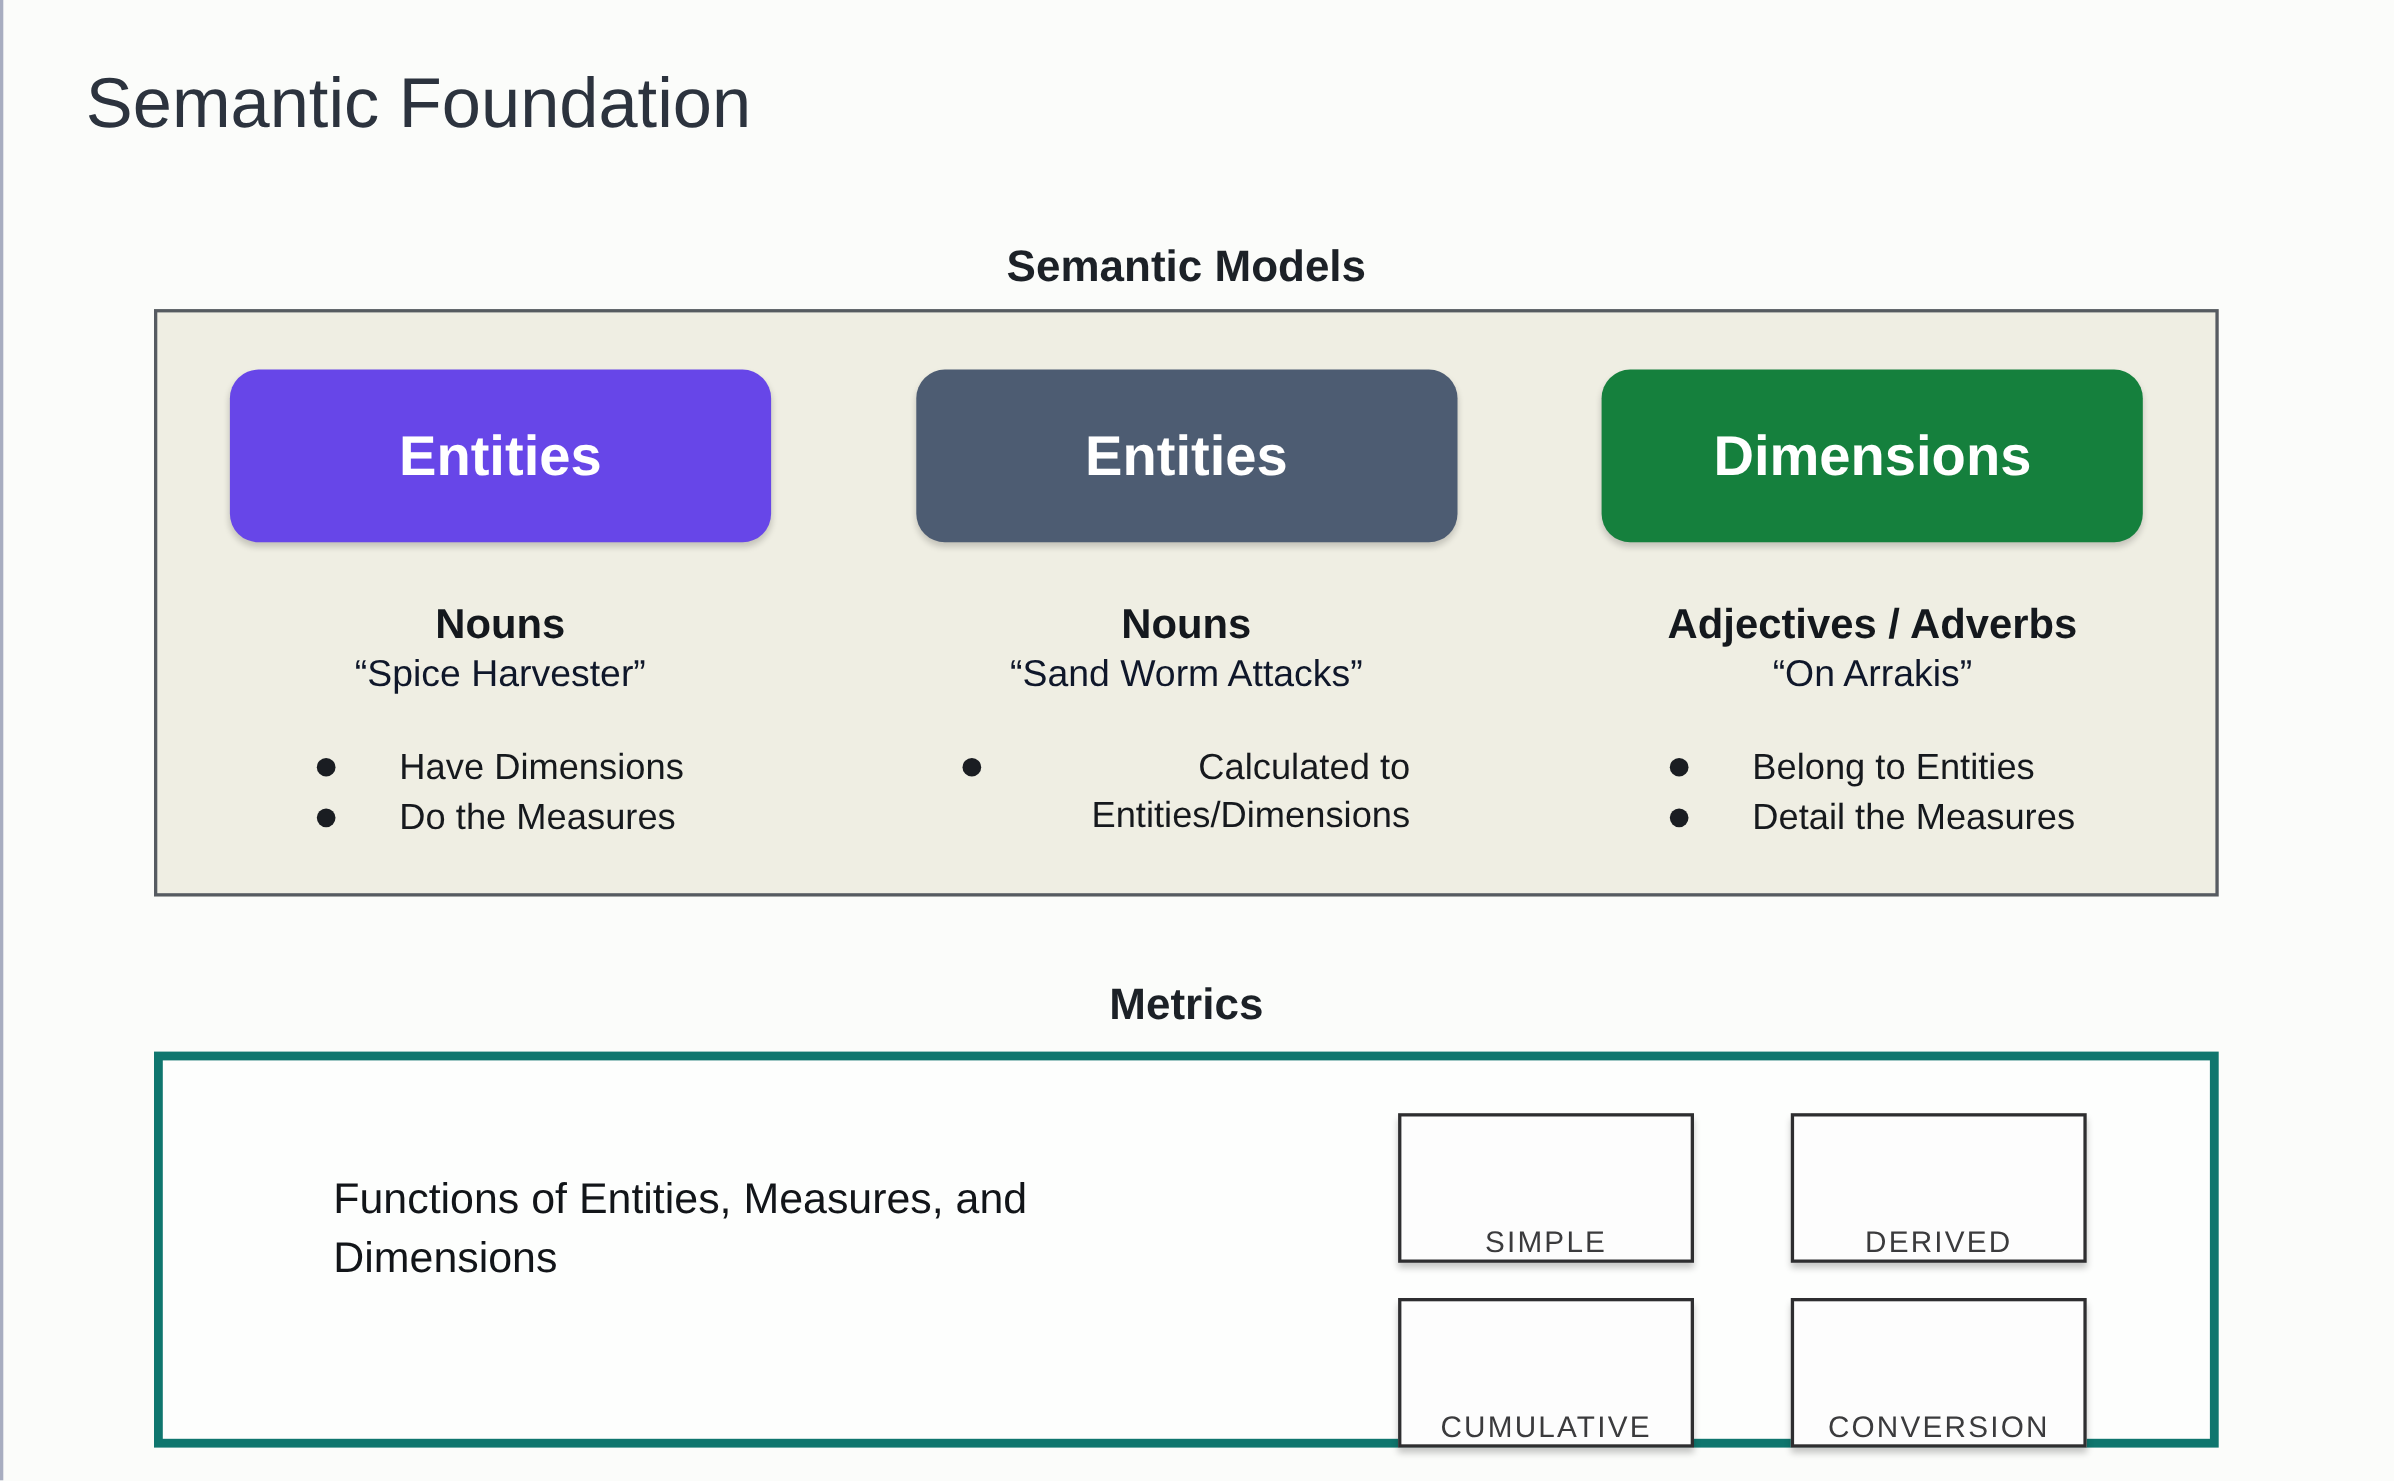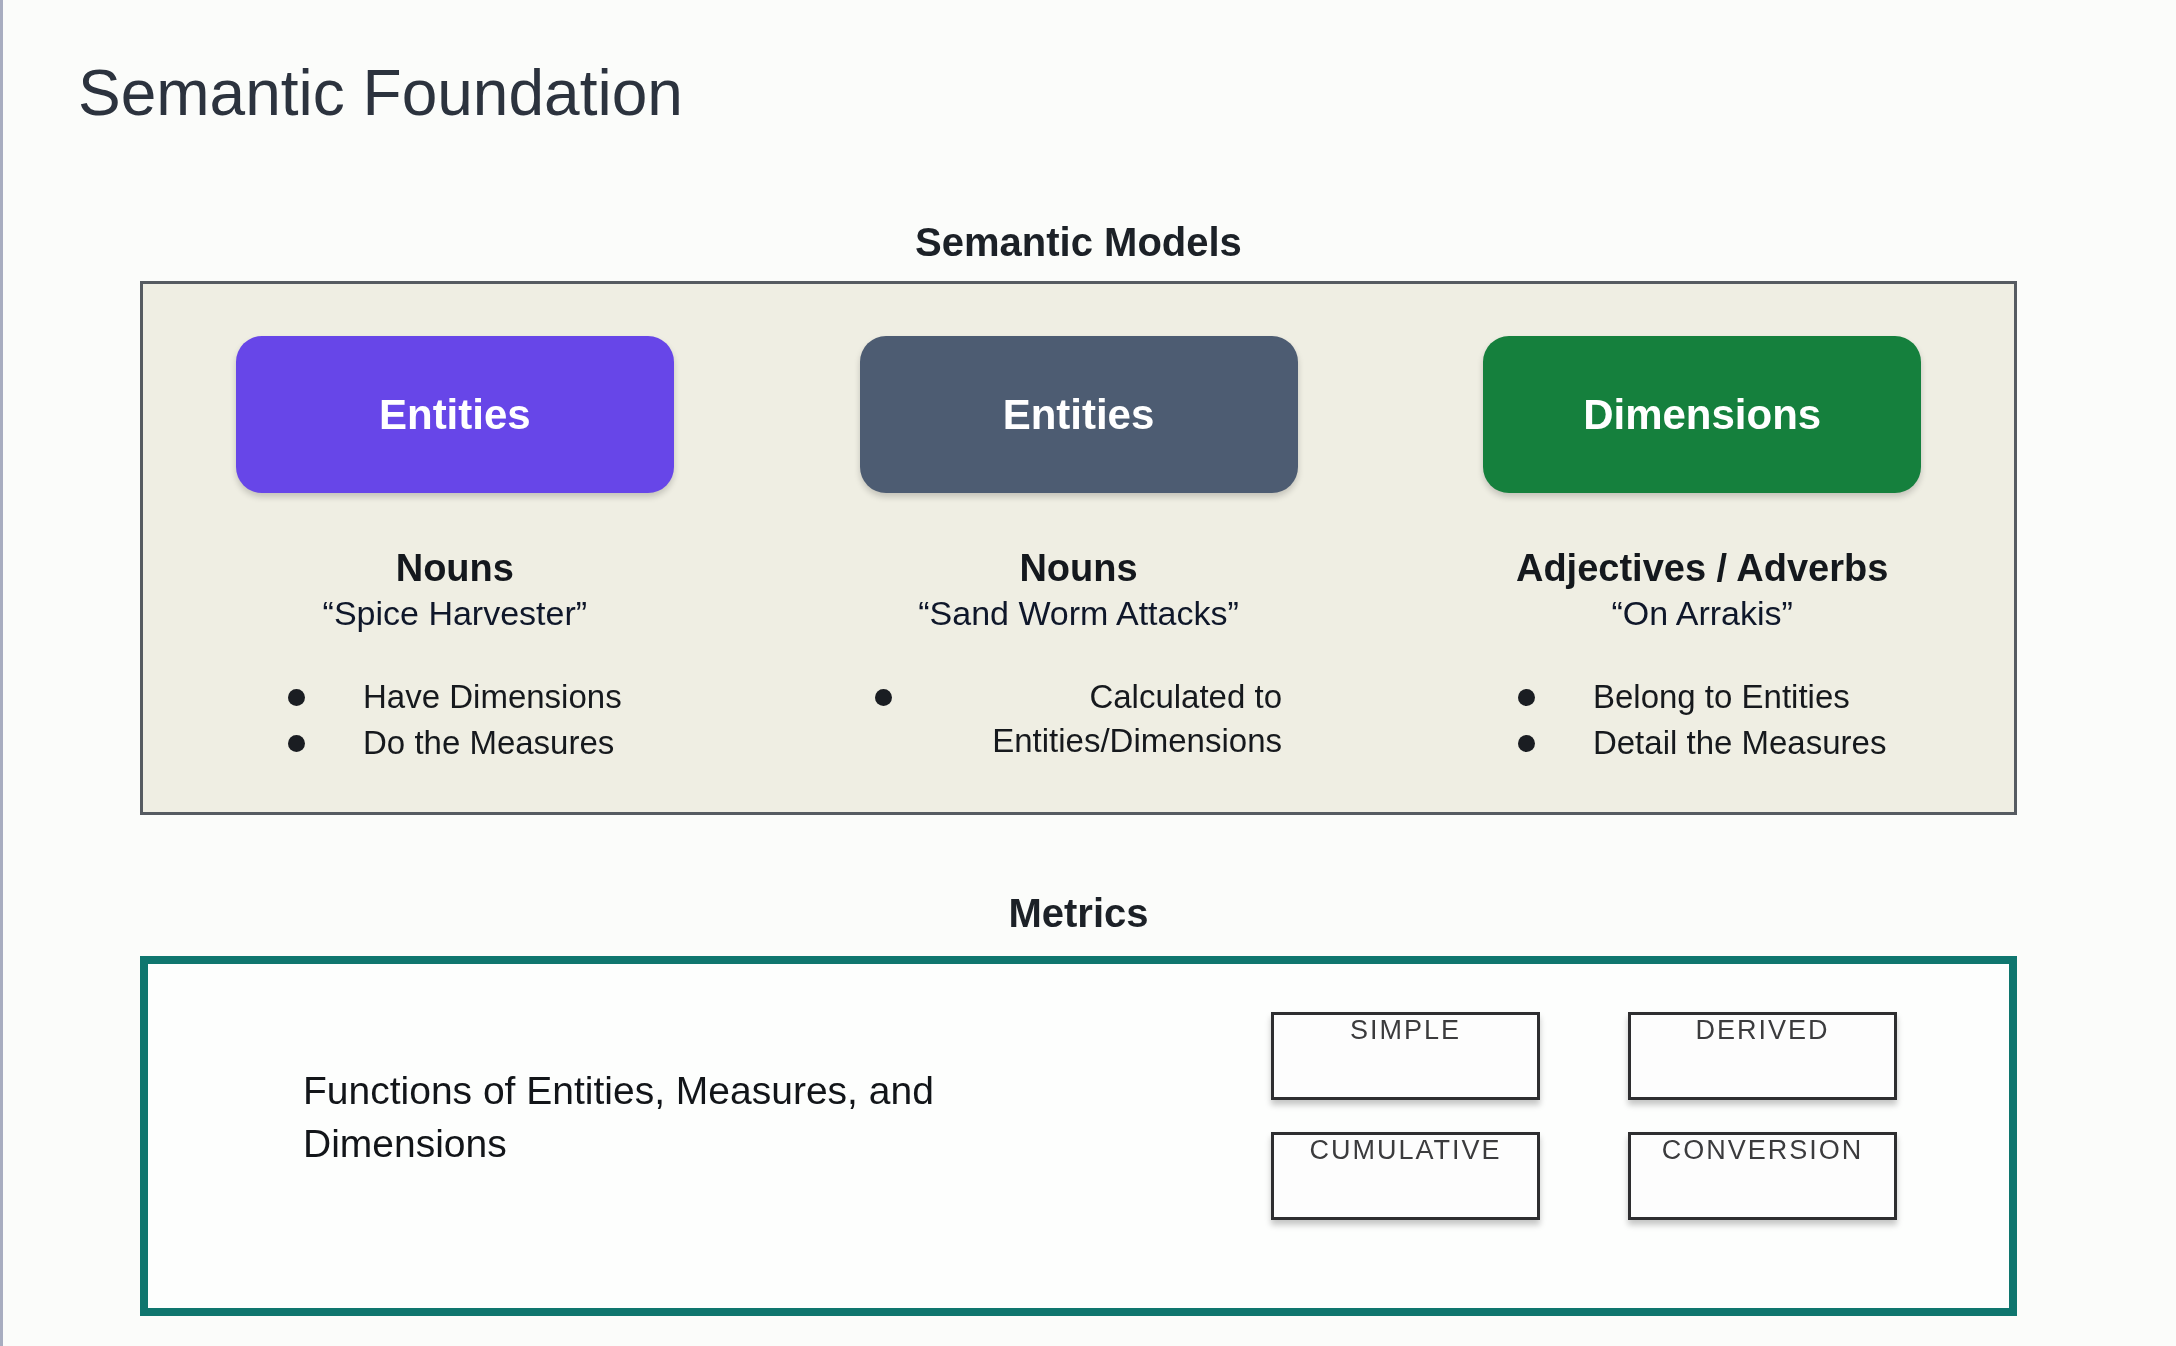--- a/index.html
+++ b/index.html
@@ -36,23 +36,23 @@
     border: 3px solid #565b61;
     box-sizing: border-box;
     display: flex;
   }
   .model-col {
     flex: 1;
     display: flex; flex-direction: column; align-items: center;
     padding-top: 52px;
   }
   .pill {
-    width: 438px; height: 157px; border-radius: 26px;
+    width: 492px; height: 157px; border-radius: 26px;
     display: flex; align-items: center; justify-content: center;
-    color: #ffffff; font-weight: bold; font-size: 42px;
+    color: #ffffff; font-weight: bold; font-size: 51px;
     box-shadow: 0 4px 6px rgba(0,0,0,0.18);
   }
   .pill-entities   { background: #6746e8; }
   .pill-measures   { background: #4d5c72; }
   .pill-dimensions { background: #15803d; }
 
   .pos {
     margin-top: 54px; font-weight: bold;
     font-size: 38px; color: #14181d;
   }
@@ -86,26 +86,26 @@
     font-size: 39px; line-height: 1.36; color: #121519;
     max-width: 660px;
   }
   .metric-grid {
     position: absolute; left: 1079px; top: 48px;
     display: grid;
     grid-template-columns: 313px 313px;
     gap: 32px 44px;
   }
   .metric-box {
-    height: 88px;
+    height: 136px;
     background: #fdfdfd;
     border: 3px solid #2e2e30;
     box-shadow: 0 5px 6px rgba(0,0,0,0.22);
     box-sizing: border-box;
-    display: flex; align-items: flex-start; justify-content: center; margin-left: 44px;
+    display: flex; align-items: flex-end; justify-content: center; margin-left: 44px;
   }
   .metric-label {
     font-size: 27px; letter-spacing: 2px; color: #3b3b3d;
   }
 </style>
 </head>
 <body>
 
 <div class="slide">
   <div class="left-edge"></div>

